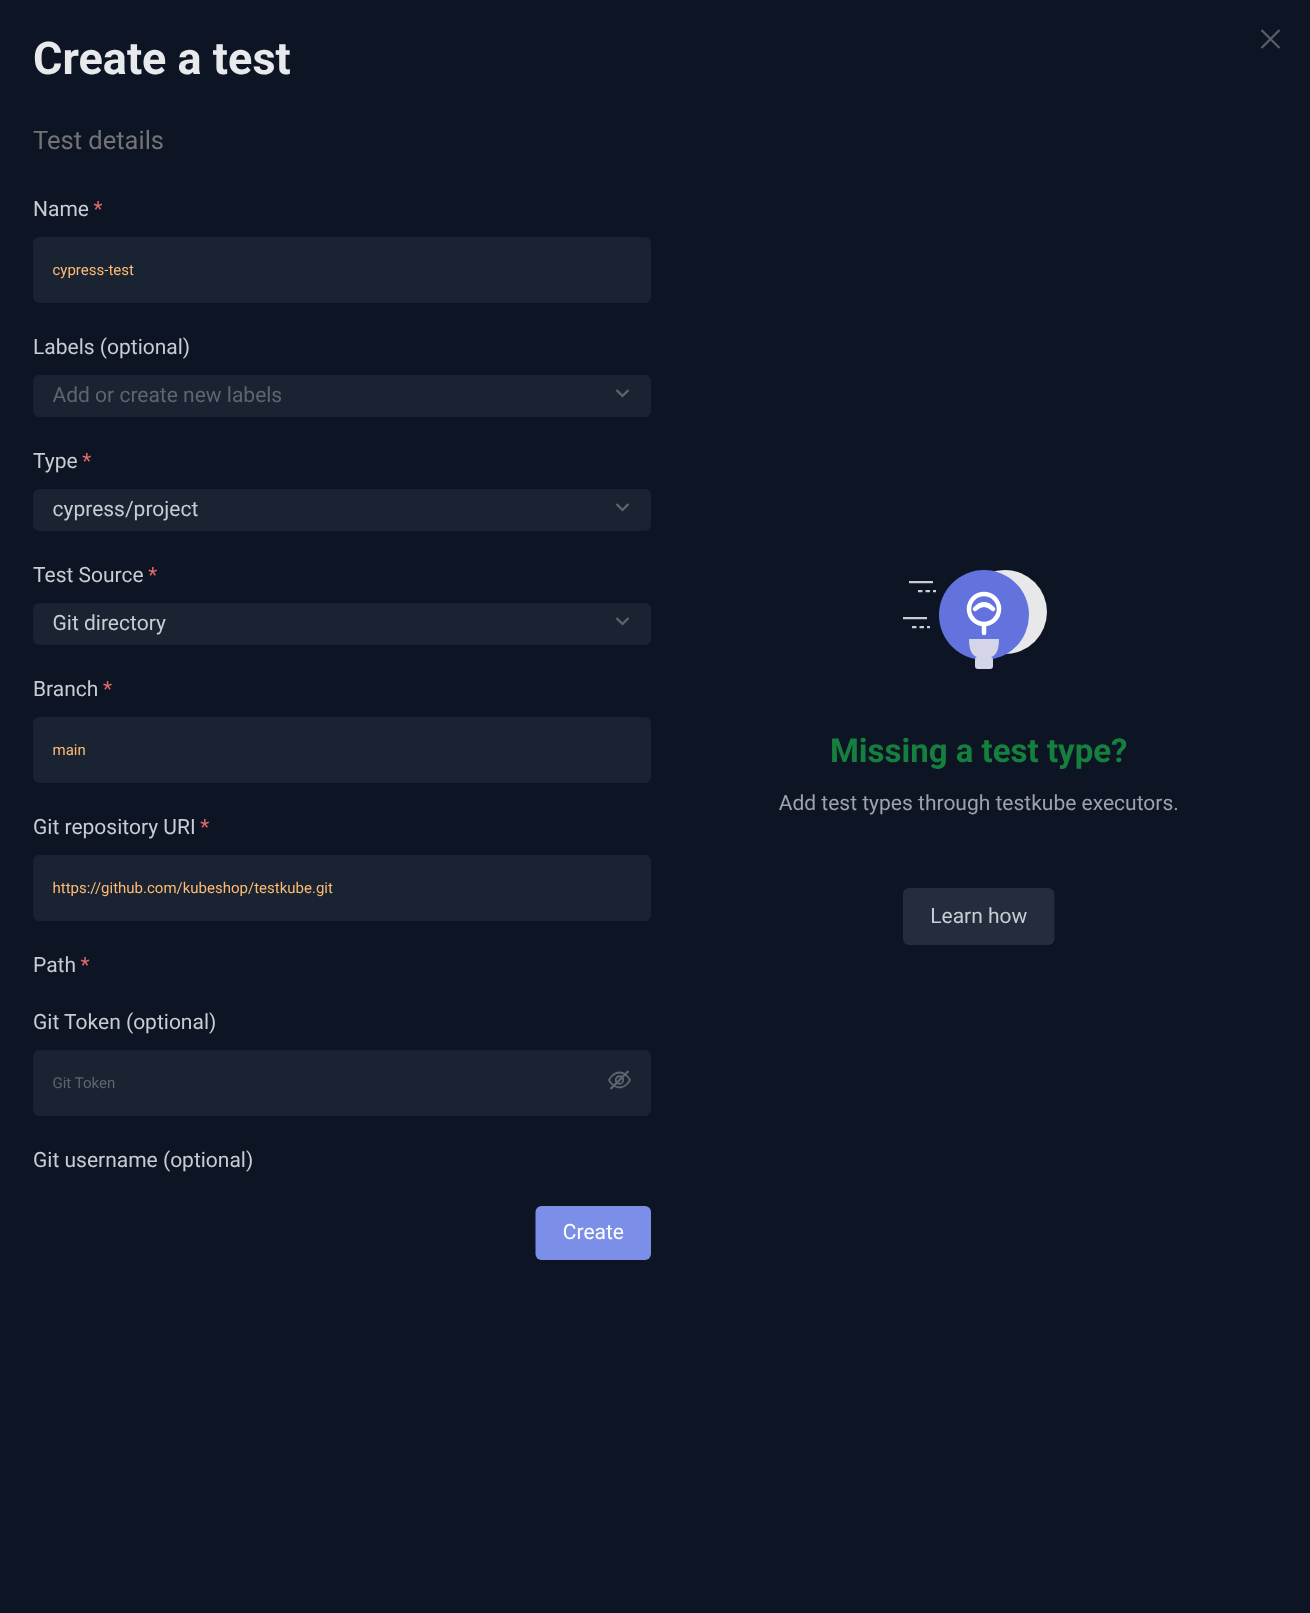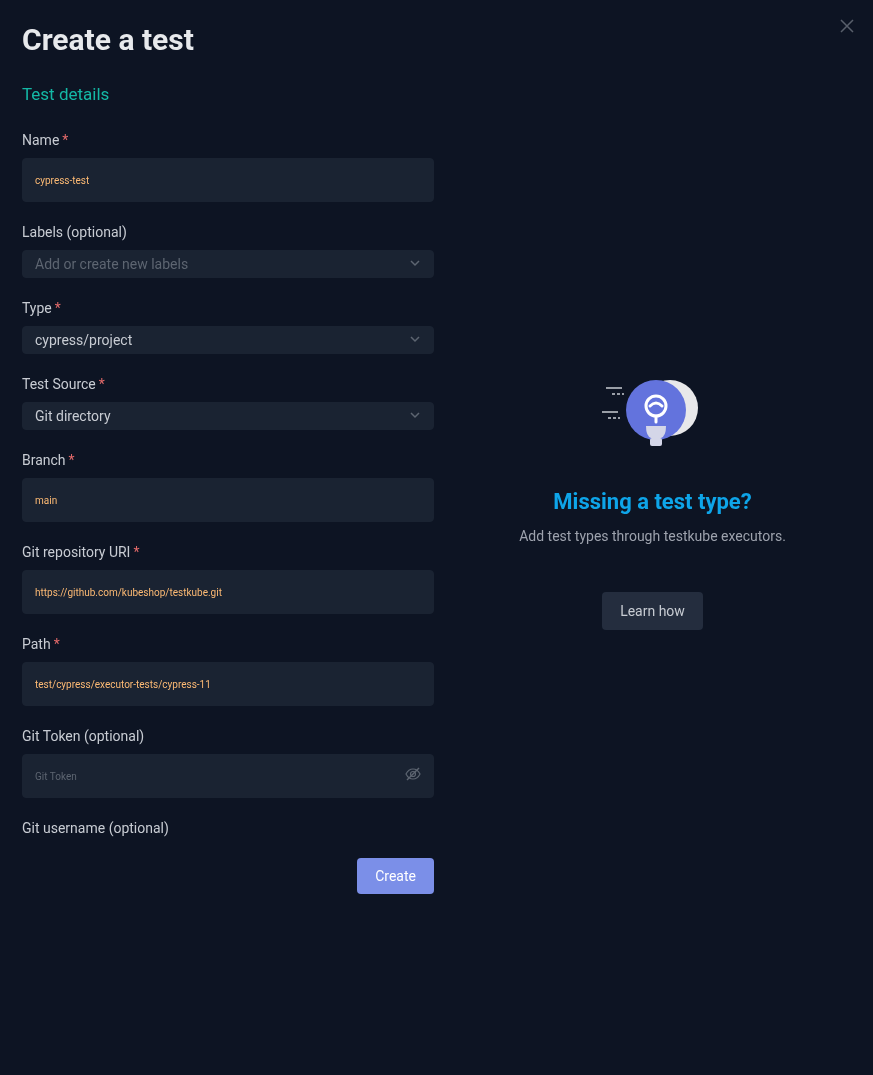--- a/index.html
+++ b/index.html
@@ -35,21 +35,21 @@
     }
     .title {
       font-size: 30px;
       font-weight: 700;
       color: #e7e9ec;
       margin-bottom: 26px;
       line-height: 1.2;
     }
     .section-label {
       font-size: 17px;
-      color: #14b8a6;
+      color: #737373;
       margin-bottom: 28px;
       font-weight: 400;
     }
     .field {
       margin-bottom: 22px;
     }
     .field-label {
       font-size: 14px;
       color: #c8ccd3;
       margin-bottom: 10px;
@@ -137,21 +137,21 @@
       display: flex;
       justify-content: flex-end;
       margin-top: 8px;
     }
     .hint-icon {
       margin-bottom: 24px;
     }
     .hint-title {
       font-size: 22px;
       font-weight: 700;
-      color: #0ea5e9;
+      color: #15803d;
       margin-bottom: 14px;
       text-align: center;
     }
     .hint-text {
       font-size: 14px;
       color: #9da2ad;
       text-align: center;
       margin-bottom: 20px;
     }
     .learn-btn {
@@ -244,21 +244,20 @@
       <label class="field-label">
         <span>Git repository URI</span><span class="required">*</span>
       </label>
       <input class="input" type="text" value="https://github.com/kubeshop/testkube.git" style="">
     </div>
 
     <div class="field">
       <label class="field-label">
         <span>Path</span><span class="required">*</span>
       </label>
-      <input class="input" type="text" value="test/cypress/executor-tests/cypress-11" style="">
     </div>
 
     <div class="field">
       <label class="field-label">Git Token (optional)</label>
       <div class="input-with-icon">
         <input class="input" type="password" placeholder="Git Token" style="">
         <span class="eye-icon">
           <svg width="18" height="18" viewBox="0 0 18 18" fill="none">
             <path d="M2 9 C2 9 4.5 4 9 4 C13.5 4 16 9 16 9 C16 9 13.5 14 9 14 C4.5 14 2 9 2 9 Z" stroke="#5d6571" stroke-width="1.2" fill="none"></path>
             <circle cx="9" cy="9" r="2.5" stroke="#5d6571" stroke-width="1.2" fill="none"></circle>

